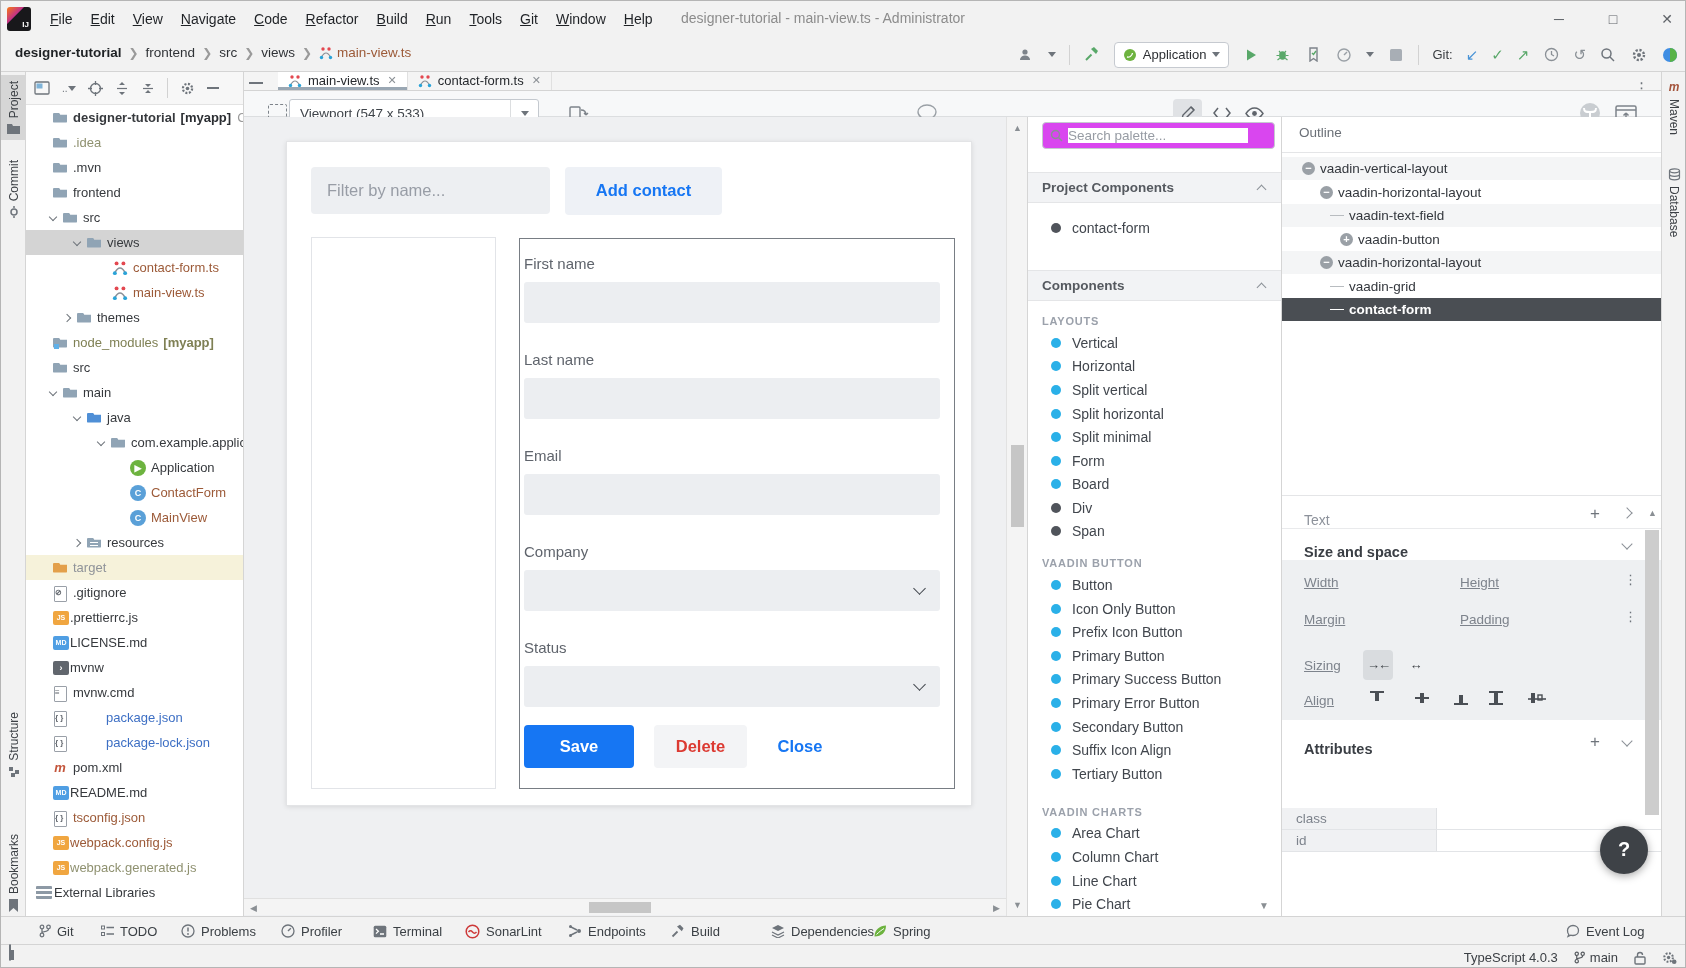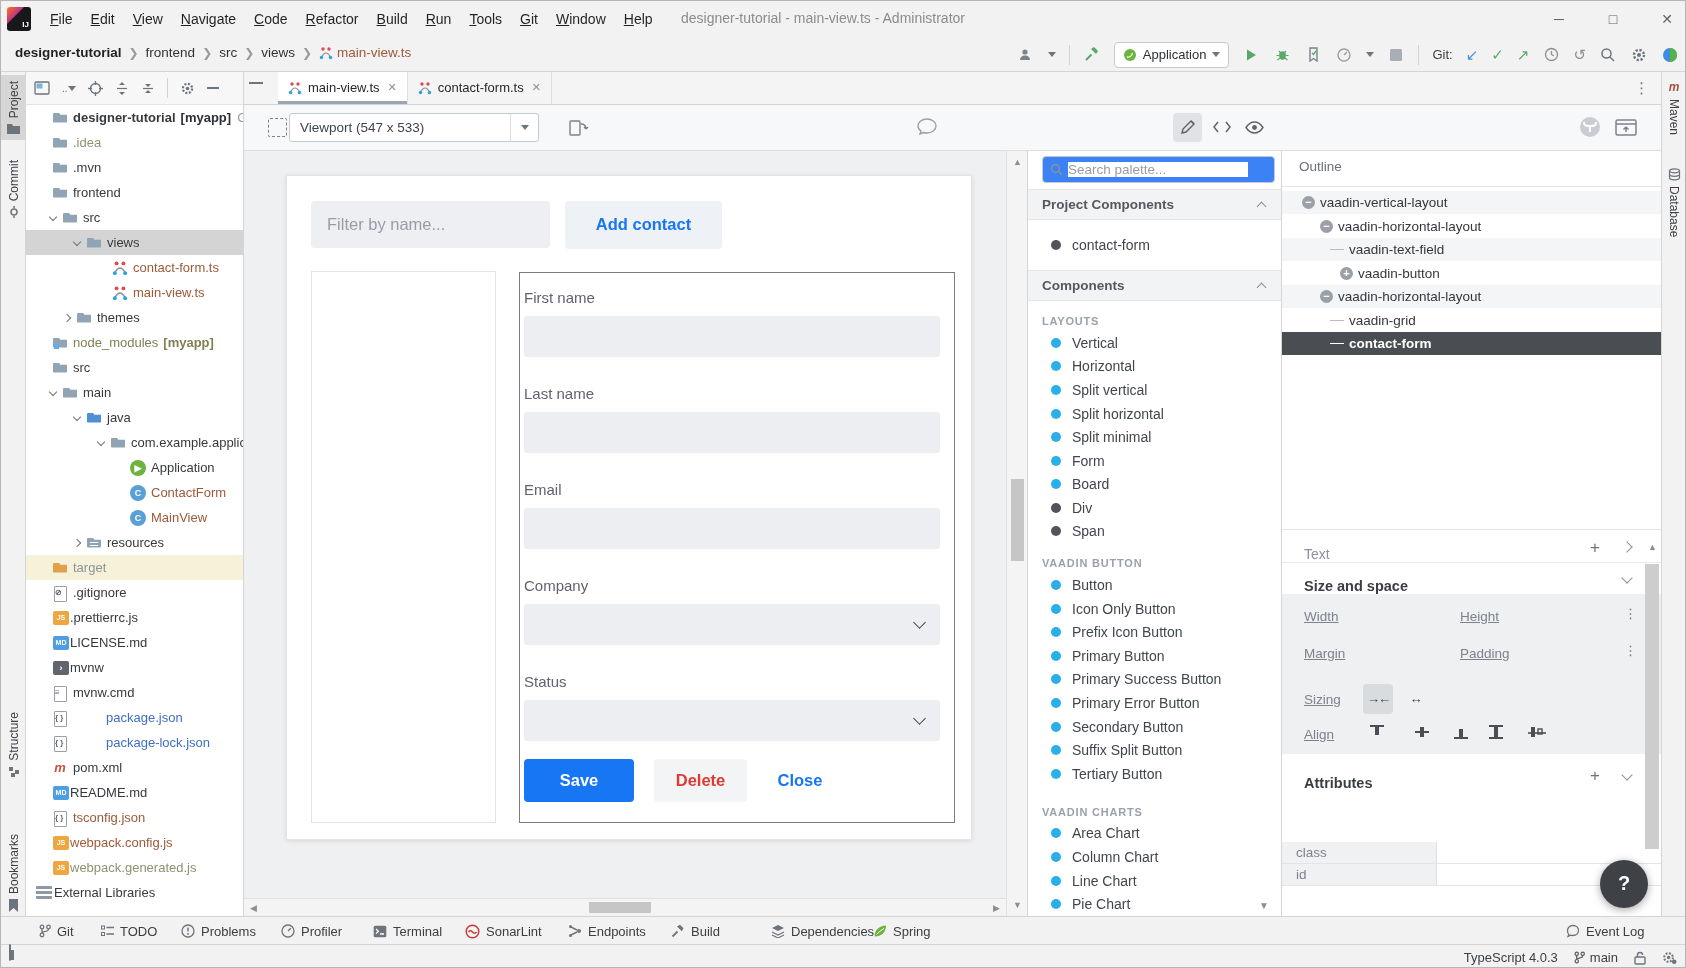--- a/index.html
+++ b/index.html
@@ -145,26 +145,26 @@
   .hthumb { position:absolute; left:345px; top:3px; width:62px; height:11px; background:#c6c6c6; }
   .scrollarr { position:absolute; color:#8a8f94; font-size:9px; }
 
   
   .vscrollcol { width:22px; background:#f4f4f4; border-left:1px solid #e2e2e2; border-right:1px solid #d5d5d5; position:relative; }
   .vthumb { position:absolute; left:4px; top:328px; width:13px; height:82px; background:#c6c6c6; }
 
   
   .palette { width:253px; background:#fff; position:relative; overflow:hidden; font-size:14px; }
   .palsearch { position:absolute; left:14px; top:5px; width:233px; height:27px; border:1px solid #c6cad0;
-               border-radius:4px; background:#3b82f6; display:flex; align-items:center; padding:0 7px; gap:5px; }
+               border-radius:4px; background:#d946ef; display:flex; align-items:center; padding:0 7px; gap:5px; }
   .palsearch input { border:none; outline:none; width:180px; font-size:13.5px; color:#3a3e44;
                      font-family:"Liberation Sans",sans-serif; }
   .palsearch input::placeholder { color:#979ca4; }
   .palhdr { position:relative; height:31px; background:#f2f3f5; border-top:1px solid #e4e5e7; border-bottom:1px solid #e4e5e7;
-            display:flex; align-items:center; padding:0 14px; font-weight:bold; font-size:13.5px; color:#55595f; }
+            display:flex; align-items:center; padding:0 14px; font-weight:bold; font-size:13.5px; color:#55595f;margin-top:17px; }
   .palhdr .upchv { position:absolute; right:16px; top:13px; width:7px; height:7px;
                    border-left:1.6px solid #8b9097; border-top:1.6px solid #8b9097; transform:rotate(45deg); }
   .pitem { height:23.6px; display:flex; align-items:center; padding-left:23px; gap:11px; color:#41464d; }
   .pitem .dot { width:10px; height:10px; border-radius:50%; background:#2ab0e8; flex:0 0 10px; }
   .pitem .dot.dark { background:#50545b; }
   .pgroup { margin-top:8px; padding:6px 0 4px 14px; font-size:11px; font-weight:bold; letter-spacing:.8px; color:#9ba1ab; }
   .cfitem { height:50px; display:flex; align-items:center; padding-left:23px; gap:11px; color:#41464d; }
   .paldown { position:absolute; right:12px; bottom:5px; color:#8a8f94; font-size:10px; }
 
   
@@ -793,21 +793,21 @@
         <div class="pitem">
             <span class="dot"></span>
             <span>Primary Error Button</span>
           </div>
         <div class="pitem">
             <span class="dot"></span>
             <span>Secondary Button</span>
           </div>
         <div class="pitem">
             <span class="dot"></span>
-            <span>Suffix Split Button</span>
+            <span>Suffix Icon Align</span>
           </div>
         <div class="pitem">
             <span class="dot"></span>
             <span>Tertiary Button</span>
           </div>
 
         <div class="pgroup" style="margin-top:14px">VAADIN CHARTS</div>
         <div class="pitem">
             <span class="dot"></span>
             <span>Area Chart</span>

